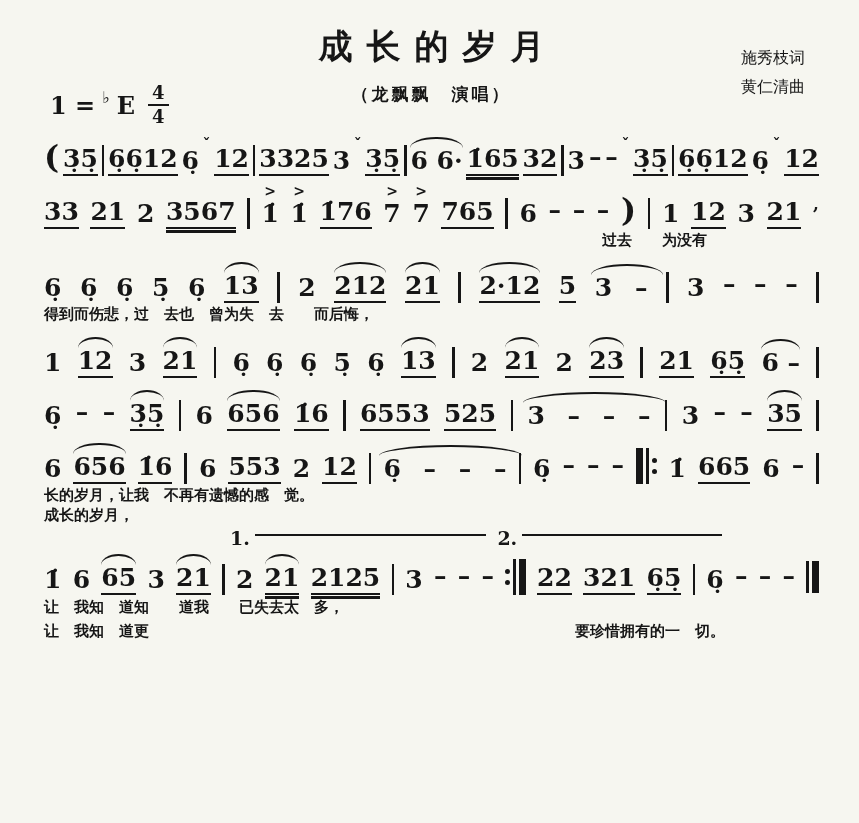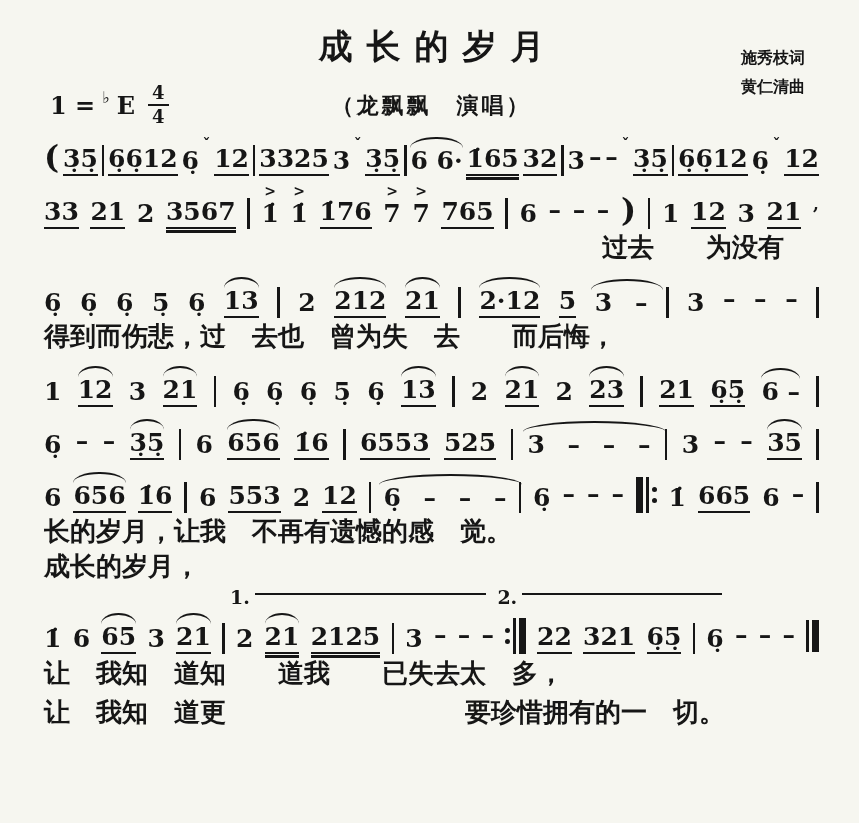--- a/index.html
+++ b/index.html
@@ -12,25 +12,25 @@
   }
   .page { width:859px; height:584px; padding:24px 40px 0 44px; position:relative; }
 
   
   .header { position:relative; height:108px; }
   .title {
     text-align:center; font-size:34px; font-weight:bold; letter-spacing:14px;
     font-family:"Liberation Sans", sans-serif; padding-left:14px;
   }
   .subtitle {
-    text-align:center; font-size:22px; font-weight:bold; letter-spacing:3px;
-    margin-top:21px; font-family:"Liberation Sans", sans-serif;
+    text-align:center; font-size:17px; font-weight:bold; letter-spacing:3px;
+    margin-top:13px; font-family:"Liberation Sans", sans-serif;
   }
   .credits {
-    position:absolute; right:14px; top:20px; font-size:16px; font-weight:bold;
+    position:absolute; right:14px; top:20px; font-size:16px; font-weight:normal;
     line-height:1.8; font-family:"Liberation Sans", sans-serif;
   }
   .keysig {
     position:absolute; left:6px; top:60px; display:flex; align-items:center;
     gap:7px; font-weight:bold; font-size:24px;
   }
   .keysig .flat { font-size:16px; transform:translateY(-8px); }
   .timesig { display:inline-flex; flex-direction:column; align-items:center; font-size:18px; line-height:1; margin-left:6px; }
   .timesig .num { border-bottom:2px solid var(--ink); padding:0 4px 2px; }
   .timesig .den { padding-top:2px; }
@@ -63,21 +63,21 @@
   .repeat { display:flex; align-items:center; gap:3px; height:36px; }
   .rthick { width:7px; height:36px; background:var(--ink); display:block; }
   .rthin { width:2.5px; height:36px; background:var(--ink); display:block; }
   .rdots { display:flex; flex-direction:column; gap:6px; }
   .rdots b { width:5px; height:5px; background:var(--ink); border-radius:50%; display:block; }
   .final-bar .rthin, .final-bar .rthick { height:32px; }
 
   .lyric-row {
     display:flex; justify-content:space-between; margin-top:1px;
     font-family:"Liberation Sans", sans-serif; font-weight:bold;
-    font-size:26px; line-height:1.35; white-space:pre;
+    font-size:15px; line-height:1.35; white-space:pre;
   }
   .sys1 .lyric-row { padding-left:558px; }
   .sys4 .lyric-row { padding-left:62px; padding-right:26px; }
   .sys5 .lyric-row { padding-right:8px;flex-direction:column; }
   .sys6 { margin-top:26px; }
   .sys6 .lyric-row.r1 { margin-top:2px; }
   .sys6 .lyric-row.r2 { padding-right:94px; margin-top:4px;text-align:right; }
 
   .volta {
     position:absolute; top:-22px; display:flex; align-items:flex-start; gap:5px;

